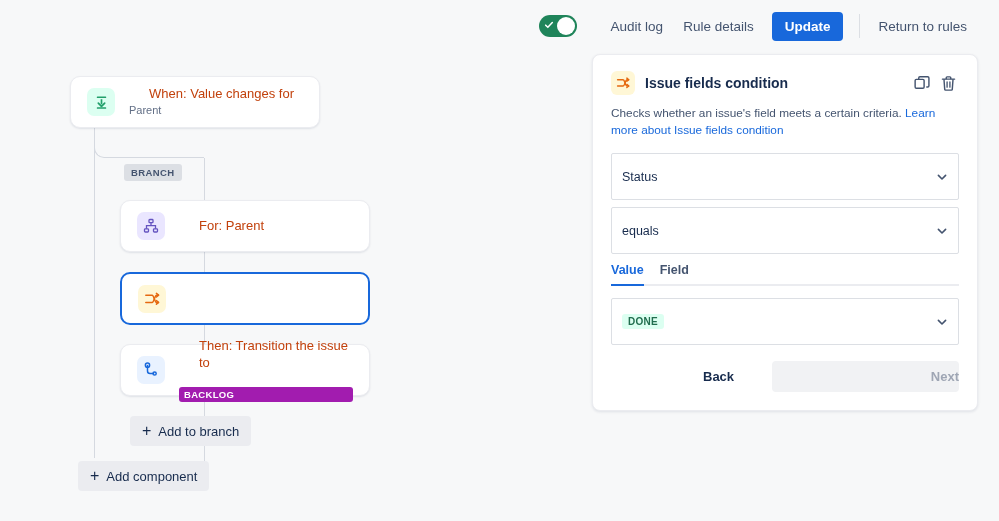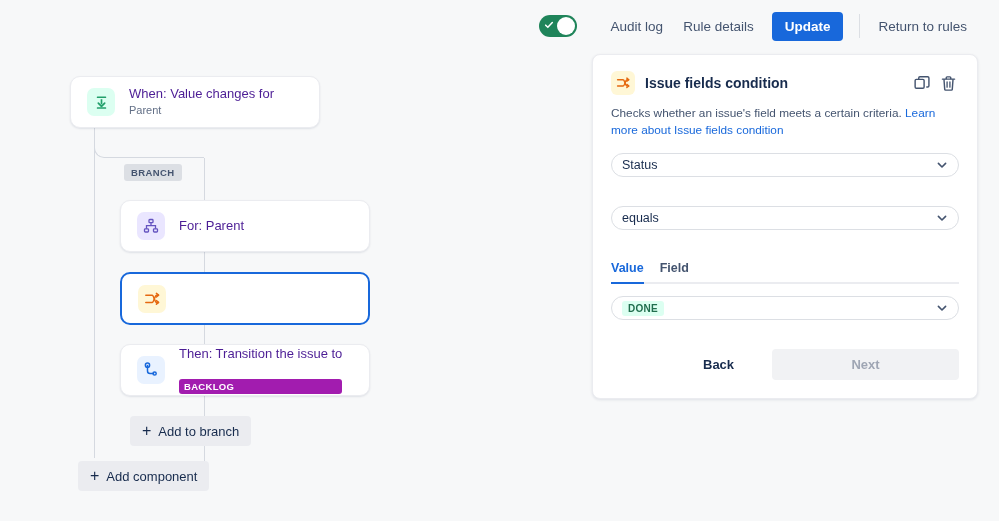--- a/index.html
+++ b/index.html
@@ -76,21 +76,21 @@
   .card-icon {
     width: 28px; height: 28px; border-radius: 7px; flex: none;
     display: flex; align-items: center; justify-content: center;
     margin-right: 14px;
   }
   .icon-green { background: #DCFFF1; }
   .icon-purple { background: #EAE6FF; }
   .icon-orange { background: #FFF7D6; }
   .icon-blue { background: #E9F2FF; }
   .card-text { display: flex; flex-direction: column; gap: 2px; min-width: 0; }
-  .card-title { font-size: 13px; color: #4c1d95; line-height: 1.25; }
+  .card-title { font-size: 13px; color: #c2410c; line-height: 1.25; margin-left: 20px; }
   .card-sub { font-size: 11px; color: #626F86; line-height: 1.25; }
 
   .card-trigger { left: 70px; top: 24px; width: 250px; height: 52px; }
   .card-for     { left: 120px; top: 148px; width: 250px; height: 52px; }
   .card-cond    { left: 120px; top: 220px; width: 250px; height: 53px; }
   .card-then    { left: 120px; top: 292px; width: 250px; height: 52px; }
 
   .badge-dark {
     display: inline-block; background: #a21caf; color: #fff;
     font-size: 9.5px; font-weight: 700; letter-spacing: .3px;
@@ -122,23 +122,23 @@
   }
   .panel-title { font-size: 14px; font-weight: 700; color: #172B4D; flex: 1; }
   .head-icon { width: 22px; height: 22px; display:flex; align-items:center;
                justify-content:center; cursor:pointer; margin-left: 4px; }
   .panel-desc { font-size: 11.8px; line-height: 1.45; color: #44546F; margin-bottom: 14px; }
   .panel-desc a { color: #1868DB; text-decoration: none; cursor: pointer; }
 
   .fld-label { font-size: 11px; color: #44546F; margin-bottom: 4px; }
   .req { color: #AE2E24; }
   .select {
-    position: relative; height: 24px; border: 1px solid #DCDFE4; border-radius: 12px;
+    position: relative; height: 47px; border: 1px solid #DCDFE4; border-radius: 2px;
     background: #fff; display: flex; align-items: center; padding: 0 30px 0 10px;
-    font-size: 12.5px; color: #172B4D; margin-bottom: 29px; cursor: pointer;
+    font-size: 12.5px; color: #172B4D; margin-bottom: 7px; cursor: pointer;
   }
   .select .chev {
     position: absolute; right: 10px; top: 50%; transform: translateY(-50%);
     width: 12px; height: 12px;
   }
   .badge-done {
     background: #DCFFF1; color: #216E4E; font-size: 10px; font-weight: 700;
     letter-spacing: .3px; padding: 2px 6px; border-radius: 3px;
   }
 
@@ -159,21 +159,21 @@
   .panel-actions {
     display: flex; align-items: center; margin-top: 16px; gap: 24px;
   }
   .btn-back {
     background: none; border: none; font-size: 13px; font-weight: 600;
     color: #172B4D; cursor: pointer; padding: 7px 14px; margin-left: 78px;
   }
   .btn-next {
     flex: 1; background: #F1F2F4; color: #9FA6B4; border: none;
     border-radius: 4px; font-size: 13px; font-weight: 600;
-    padding: 8px 0; cursor: not-allowed;
+    padding: 8px 0; cursor: not-allowed; text-align: right;
   }
 </style>
 </head>
 <body>
 
 <div id="app">
 
   <div class="topbar">
 
     <div class="toggle">

